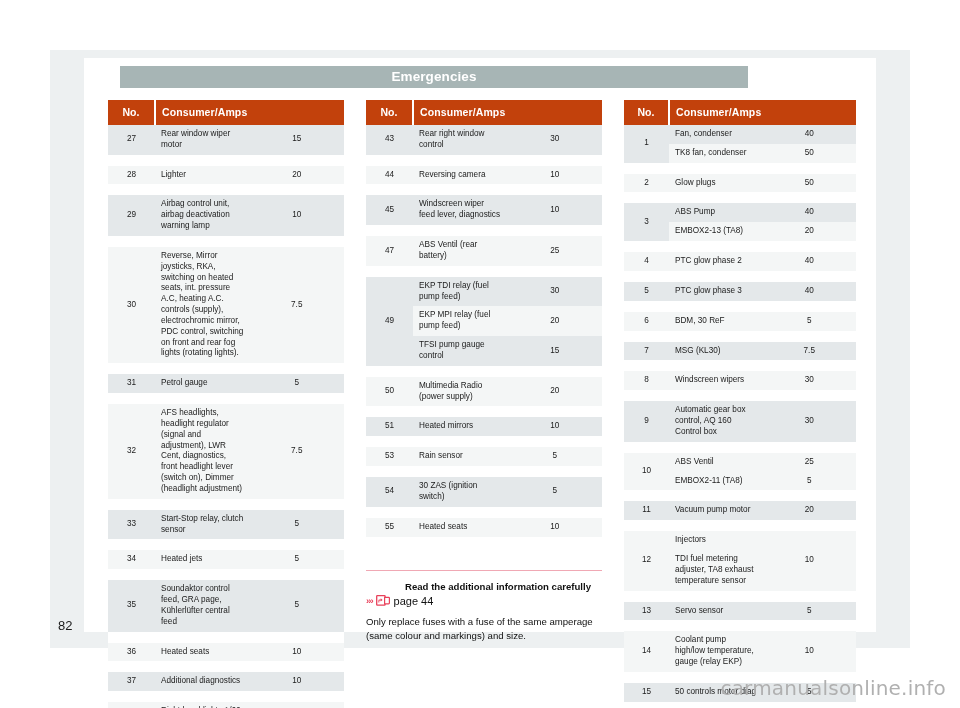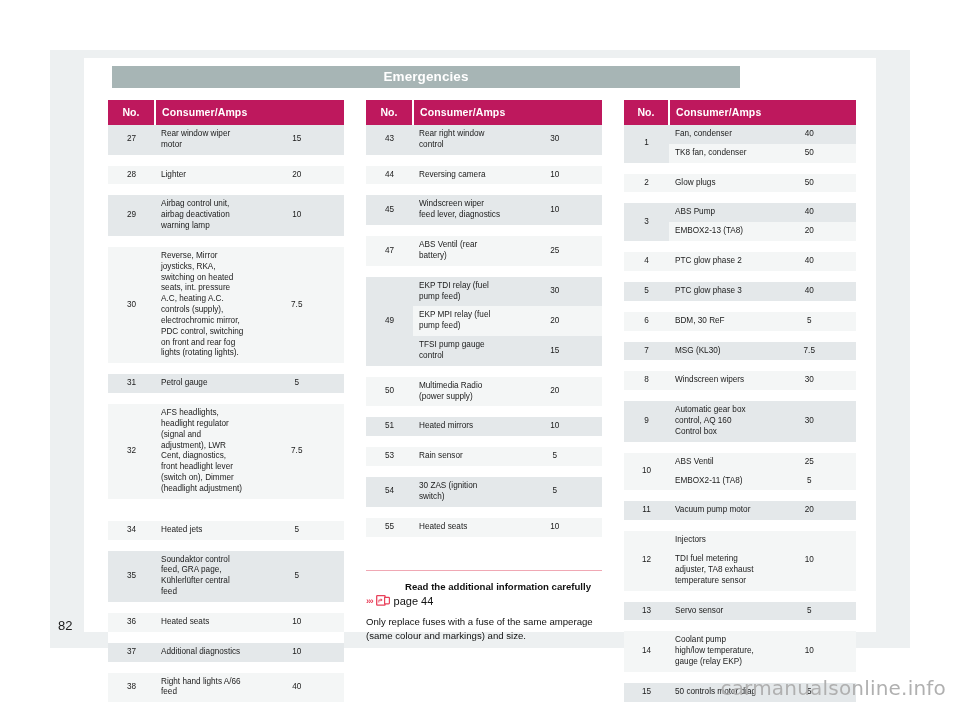--- a/index.html
+++ b/index.html
@@ -29,21 +29,21 @@
     left: 84px;
     top: 58px;
     width: 792px;
     height: 574px;
     background: #ffffff;
   }
 
   
   #chapter-header {
     position: absolute;
-    left: 112px;
+    left: 120px;
     top: 66px;
     width: 628px;
     height: 22px;
     background: #a7b5b5;
   }
   #chapter-header .title {
     color: #ffffff;
     font-size: 13.5px;
     font-weight: bold;
     line-height: 22px;
@@ -66,21 +66,21 @@
 
   
   table.fuse-table {
     width: 100%;
     border-collapse: collapse;
     table-layout: fixed;
     font-size: 8.2px;
     color: #1b1b1b;
   }
   table.fuse-table thead th {
-    background: #be185d;
+    background: #c2410c;
     color: #ffffff;
     font-size: 10.5px;
     font-weight: bold;
     text-align: left;
     padding: 5px 6px 6px 6px;
     height: 14px;
     letter-spacing: .1px;
     margin-left: 17px;
   }
   th.th-no {
@@ -247,20 +247,25 @@
           <tr class="gap-row">
             <td colspan="3"></td>
           </tr>
           <tr>
             <td class="c-no sh-light">32</td>
             <td class="c-name sh-light">AFS headlights, headlight regulator (signal and adjustment), LWR Cent, diagnostics, front headlight lever (switch on), Dimmer (headlight adjustment)</td>
             <td class="c-amp sh-light">7.5</td>
           </tr>
           <tr class="gap-row">
             <td colspan="3"></td>
+          </tr>
+          <tr>
+            <td class="c-no sh-dark">33</td>
+            <td class="c-name sh-dark">Start-Stop relay, clutch sensor</td>
+            <td class="c-amp sh-dark">5</td>
           </tr>
           <tr class="gap-row">
             <td colspan="3"></td>
           </tr>
           <tr>
             <td class="c-no sh-light">34</td>
             <td class="c-name sh-light">Heated jets</td>
             <td class="c-amp sh-light">5</td>
           </tr>
           <tr class="gap-row">

